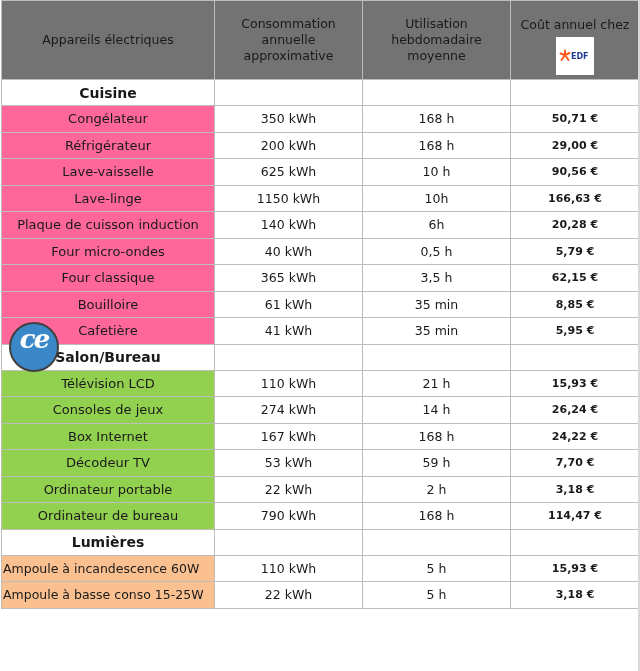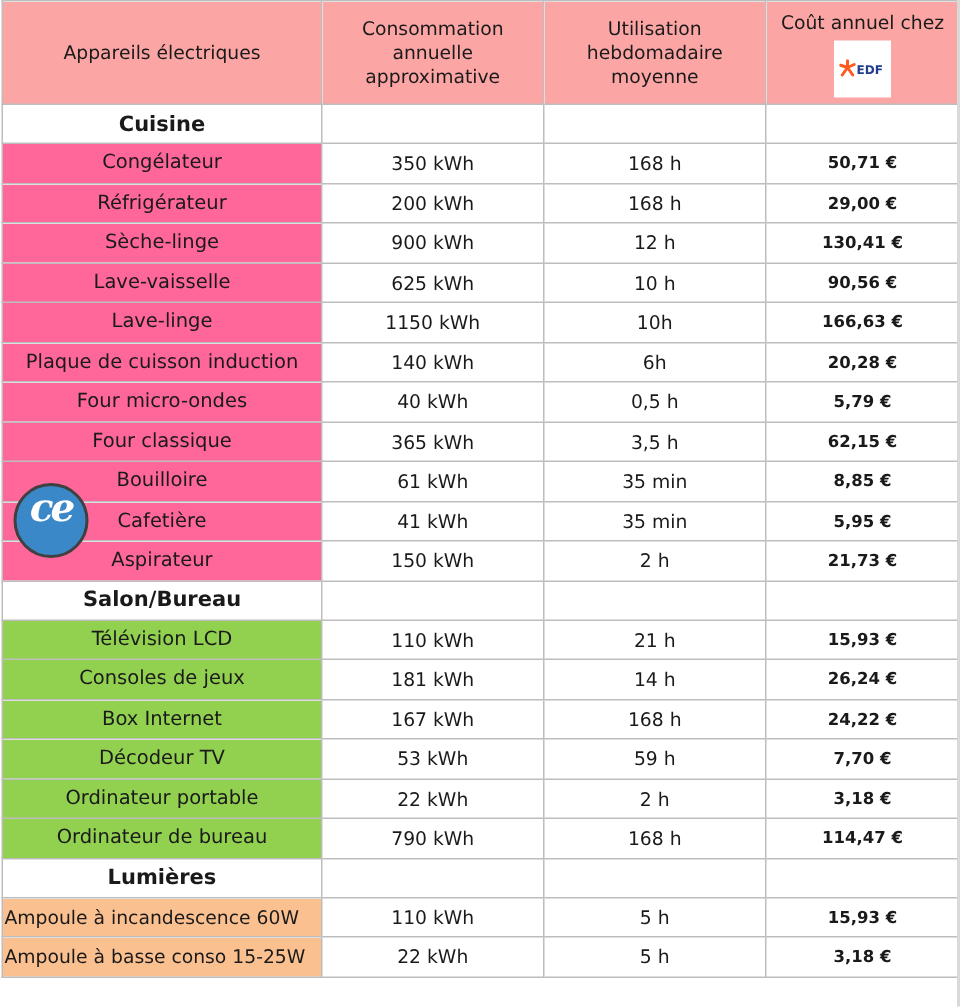--- a/index.html
+++ b/index.html
@@ -4,22 +4,22 @@
   <style>
     html, body { margin: 0; padding: 0; background: #ffffff; }
     body { width: 640px; height: 671px; overflow: hidden; font-family: "DejaVu Sans", sans-serif; color: #1a1a1a; }
     .frame { position: relative; width: 640px; height: 671px; background: #ffffff; }
     table.grid { border-collapse: collapse; table-layout: fixed; width: 638px; position: absolute; left: 1px; top: 0; }
     table.grid col.c1 { width: 213px; }
     table.grid col.c2 { width: 148px; }
     table.grid col.c3 { width: 148px; }
     table.grid col.c4 { width: 129px; }
     table.grid td, table.grid th { border: 1px solid #bdbdbd; text-align: center; vertical-align: middle; padding: 0; overflow: hidden; white-space: nowrap; }
-    thead th { background: #fca5a5; font-weight: normal; font-size: 12.5px; line-height: 16px; height: 62px; border-top: 1px solid #cfcfcf; }
-    thead th.cost { vertical-align: top; padding-top: 6px; }
+    thead th { background: #737373; font-weight: normal; font-size: 12.5px; line-height: 16px; height: 62px; border-top: 1px solid #cfcfcf; }
+    thead th.cost { vertical-align: top; padding-top: 16px; }
     .edf-box { display: inline-block; width: 38px; height: 38px; background: #ffffff; margin-top: 4px; position: relative; }
     .edf-box svg { position: absolute; left: 2px; top: 12px; }
     tr.section td { height: 25px; background: #ffffff; }
     tr.section td.label { font-size: 14px; font-weight: bold; text-align: center; }
     tr.row td { height: 25.5px; font-size: 12.5px; background: #ffffff; }
     tr.row td.name { font-size: 13px; }
     tr.row td.cost { font-weight: bold; font-size: 11px; }
     tr.row.pink td.name { background: #ff6699; }
     tr.row.green td.name { background: #92d050; }
     tr.row.orange td.name { background: #fac090; font-size: 12.5px; text-align: left; padding-left: 1px; }
@@ -80,26 +80,20 @@
           <td>168 h</td>
           <td class="cost">50,71 €</td>
         </tr>
         <tr class="row pink">
           <td class="name">Réfrigérateur</td>
           <td>200 kWh</td>
           <td>168 h</td>
           <td class="cost">29,00 €</td>
         </tr>
         <tr class="row pink">
-          <td class="name">Sèche-linge</td>
-          <td>900 kWh</td>
-          <td>12 h</td>
-          <td class="cost">130,41 €</td>
-        </tr>
-        <tr class="row pink">
           <td class="name">Lave-vaisselle</td>
           <td>625 kWh</td>
           <td>10 h</td>
           <td class="cost">90,56 €</td>
         </tr>
         <tr class="row pink">
           <td class="name">Lave-linge</td>
           <td>1150 kWh</td>
           <td>10h</td>
           <td class="cost">166,63 €</td>
@@ -127,41 +121,35 @@
           <td>61 kWh</td>
           <td>35 min</td>
           <td class="cost">8,85 €</td>
         </tr>
         <tr class="row pink">
           <td class="name">Cafetière</td>
           <td>41 kWh</td>
           <td>35 min</td>
           <td class="cost">5,95 €</td>
         </tr>
-        <tr class="row pink">
-          <td class="name">Aspirateur</td>
-          <td>150 kWh</td>
-          <td>2 h</td>
-          <td class="cost">21,73 €</td>
-        </tr>
         <tr class="section">
           <td class="label">Salon/Bureau</td>
           <td></td>
           <td></td>
           <td></td>
         </tr>
         <tr class="row green">
           <td class="name">Télévision LCD</td>
           <td>110 kWh</td>
           <td>21 h</td>
           <td class="cost">15,93 €</td>
         </tr>
         <tr class="row green">
           <td class="name">Consoles de jeux</td>
-          <td>181 kWh</td>
+          <td>274 kWh</td>
           <td>14 h</td>
           <td class="cost">26,24 €</td>
         </tr>
         <tr class="row green">
           <td class="name">Box Internet</td>
           <td>167 kWh</td>
           <td>168 h</td>
           <td class="cost">24,22 €</td>
         </tr>
         <tr class="row green">

